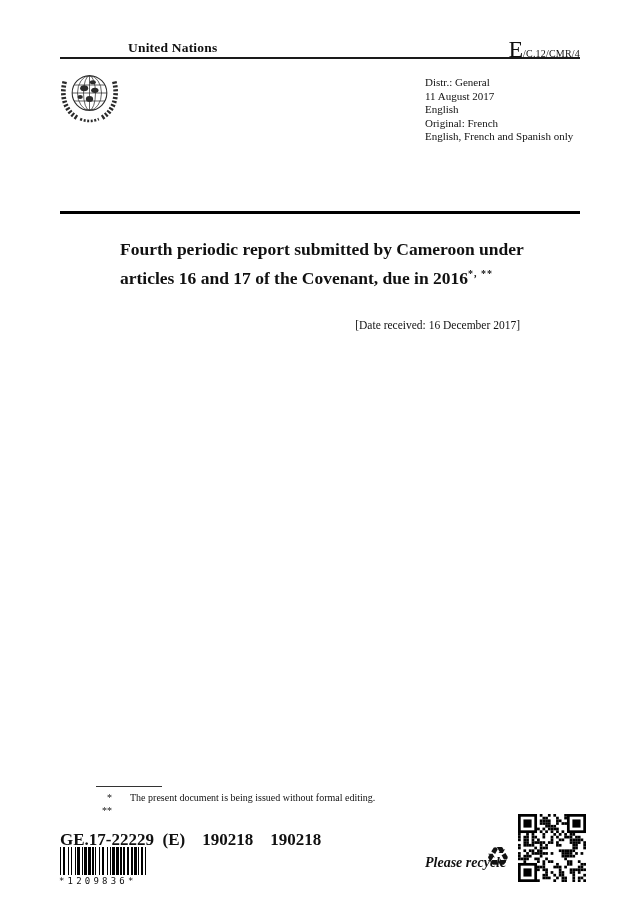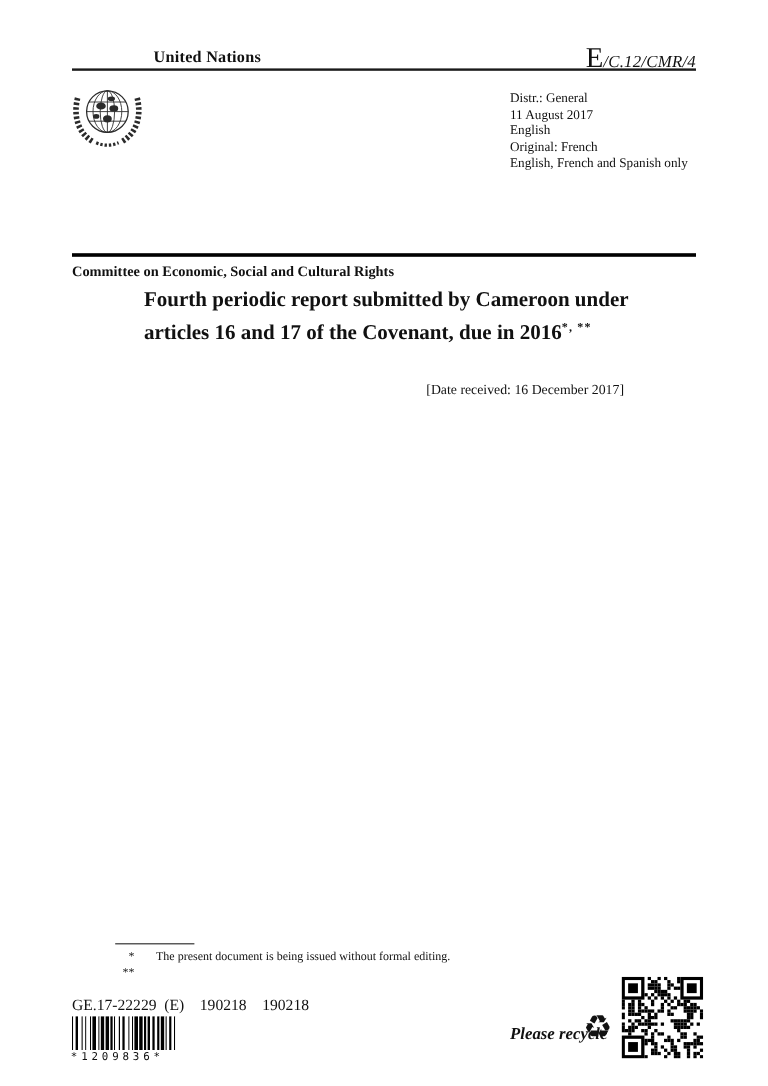--- a/index.html
+++ b/index.html
@@ -4,40 +4,40 @@
 <style>
   html,body{margin:0;padding:0;background:#fff;}
   .page{
     position:relative;width:640px;height:905px;background:#ffffff;
     font-family:"Liberation Serif", serif;color:#111;overflow:hidden;
   }
   
   .org-name{position:absolute;left:128px;top:40px;font-size:13.5px;font-weight:bold;letter-spacing:.2px;}
   .doc-symbol{position:absolute;top:36px;right:60px;white-space:nowrap;}
   .doc-symbol .big-e{font-size:24px;font-weight:normal;}
-  .doc-symbol .suffix{font-size:14px;letter-spacing:.2px;font-style:italic;}
+  .doc-symbol .suffix{font-size:10px;letter-spacing:.2px;}
   .header-rule{position:absolute;left:60px;top:57px;width:520px;height:2px;background:#1a1a1a;}
   .emblem{position:absolute;left:56px;top:63px;width:67px;height:60px;}
   .council-name{position:absolute;left:128px;top:67px;font-size:21px;font-weight:bold;letter-spacing:.2px;}
   .meta{position:absolute;left:425px;top:76px;font-size:11px;line-height:13.6px;}
   .meta div{white-space:nowrap;}
   
   .section-rule{position:absolute;left:60px;top:211px;width:520px;height:2.5px;background:#000;}
   .committee{position:absolute;left:60px;top:219px;font-size:12px;font-weight:bold;}
   .report-title{position:absolute;left:120px;top:238px;width:424px;font-size:17.5px;font-weight:bold;line-height:23.5px;}
   .report-title sup{font-size:10px;font-weight:bold;letter-spacing:1px;}
   .date-received{position:absolute;right:120px;top:319px;font-size:11.5px;}
   
   .footnote-rule{position:absolute;left:96px;top:786px;width:66px;height:1px;background:#333;}
   .footnotes{position:absolute;left:60px;top:792px;font-size:10px;line-height:12.5px;}
   .footnote-row{display:flex;}
   .footnote-row .marker{width:52px;text-align:right;}
   .footnote-row .fn-text{margin-left:18px;}
   
-  .ge-line{position:absolute;left:60px;top:830px;font-size:13px;white-space:pre;}
+  .ge-line{position:absolute;left:60px;top:830px;font-size:17px;white-space:pre;font-weight:bold;}
   .barcode{position:absolute;left:60px;top:847px;width:92px;height:28px;display:flex;align-items:stretch;}
   .barcode span{display:block;height:100%;}
   .barcode .b{background:#000;}
   .barcode .w{background:#fff;}
   .barcode-text{position:absolute;left:59px;top:876px;font-family:"DejaVu Sans Mono", monospace;font-size:9px;letter-spacing:3.2px;}
   .recycle-label{position:absolute;left:425px;top:855px;font-size:14px;font-weight:bold;font-style:italic;}
   .recycle-icon{position:absolute;left:486px;top:843px;font-family:"DejaVu Sans", sans-serif;font-size:27px;line-height:1;color:#111;}
   .qr{position:absolute;left:518px;top:814px;width:68px;height:68px;}
 </style>
 </head>
@@ -80,21 +80,20 @@
   <div class="meta">
     <div>Distr.: General</div>
     <div>11 August 2017</div>
     <div>English</div>
     <div>Original: French</div>
     <div>English, French and Spanish only</div>
   </div>
 
   <div class="section-rule"></div>
 
-  <div class="committee">Committee on Economic, Social and Cultural Rights</div>
 
   <div class="report-title"><span>Fourth periodic report submitted by Cameroon under articles 16 and 17 of the Covenant, due in 2016</span><sup>*, **</sup></div>
 
   <div class="date-received">[Date received: 16 December 2017]</div>
 
   <div class="footnote-rule"></div>
   <div class="footnotes">
     <div class="footnote-row">
       <span class="marker">*</span>
       <span class="fn-text">The present document is being issued without formal editing.</span>

